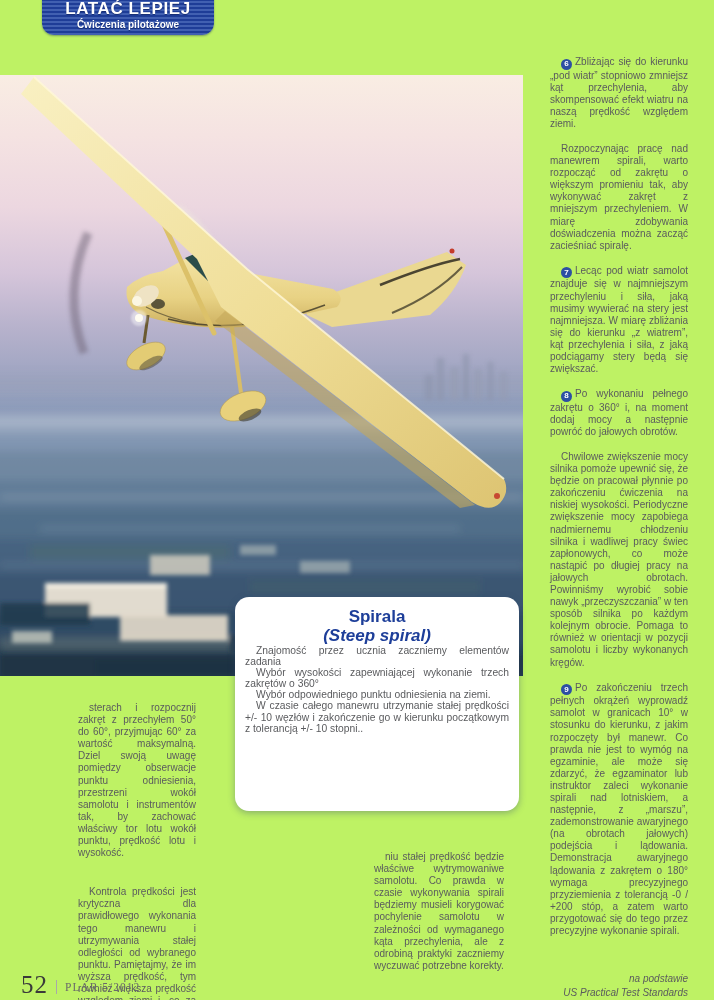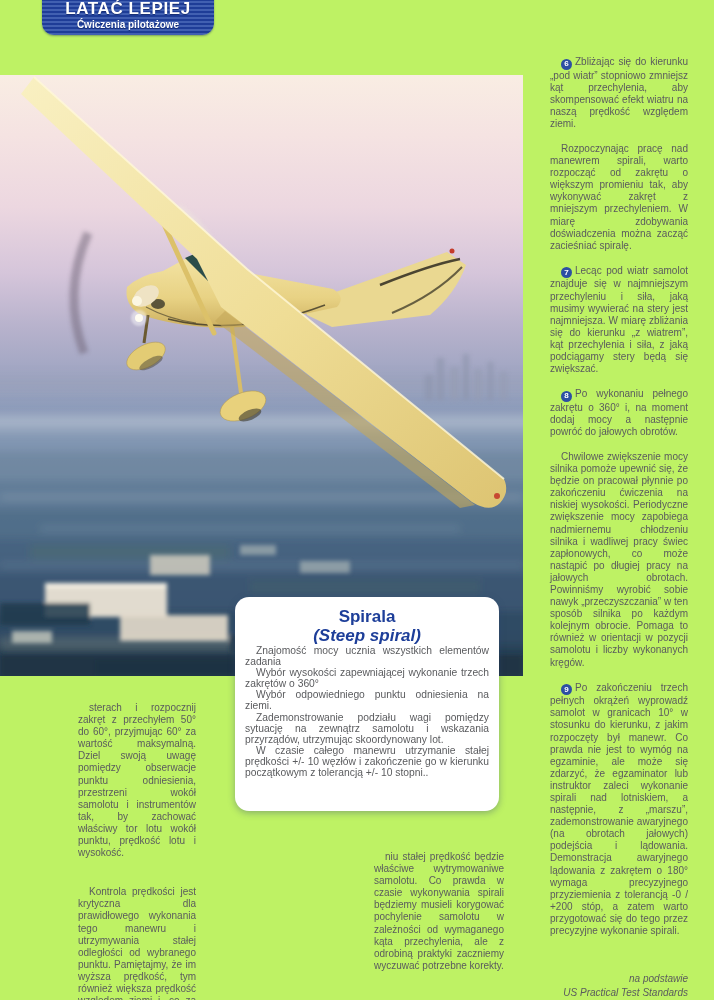--- a/index.html
+++ b/index.html
@@ -39,21 +39,21 @@
   #right-col{left:534px;top:56px;width:170px;}
   .numcircle{
     display:inline-flex;align-items:center;justify-content:center;
     width:11px;height:11px;border-radius:50%;background:#2d4fa3;color:#fff;
     font-size:8px;font-weight:bold;margin-right:3px;vertical-align:-1px;text-indent:0;
   }
   .credits{margin-top:36px;text-align:right;font-style:italic;}
   .credits p{margin:0 16px 2px;text-indent:0;}
   
   .spirala-box{
-    position:absolute;left:235px;top:597px;width:264px;height:214px;box-sizing:border-box;
+    position:absolute;left:235px;top:597px;width:284px;height:214px;box-sizing:border-box;
     background:#fff;border-radius:14px;padding:8px 10px 6px;
     box-shadow:0 2px 7px rgba(45,65,115,.38);
   }
   .spirala-box h1,.spirala-box h2{margin:0;text-align:center;color:#1d3e99;font-size:17px;line-height:19px;}
   .spirala-box h1{margin-top:2px;}
   .spirala-box h2{font-style:italic;}
   .spirala-box h3{margin:3px 0 7px;text-align:center;color:#1d3e99;font-size:10.5px;line-height:12px;}
   .box-body p{margin:0;font-size:10.3px;line-height:11.1px;text-indent:11px;text-align:justify;color:#5a5b5e;}
   
   .footer{position:absolute;left:21px;top:972px;display:flex;align-items:center;
@@ -189,24 +189,23 @@
 
   <div class="badge">
     <div class="l1">LATAĆ LEPIEJ</div>
     <div class="l2">Ćwiczenia pilotażowe</div>
   </div>
 
   <div class="spirala-box">
     <h1>Spirala</h1>
     <h2>(Steep spiral)</h2>
     <div class="box-body">
-        <p>Znajomość mocy ucznia wszystkich elementów zadania</p>
+        <p>Znajomość przez ucznia zaczniemy elementów zadania</p>
         <p>Wybór wysokości zapewniającej wykonanie trzech zakrętów o 360°</p>
         <p>Wybór odpowiedniego punktu odniesienia na ziemi.</p>
-        <p>Zademonstrowanie podziału wagi pomiędzy sytuację na zewnątrz samolotu i wskazania przyrządów, utrzymując skoordynowany lot.</p>
         <p>W czasie całego manewru utrzymanie stałej prędkości +/- 10 węzłów i zakończenie go w kierunku początkowym z tolerancją +/- 10 stopni..</p>
       </div>
   </div>
 
   <div id="left-col" class="col col--left">
       <p>sterach i rozpocznij zakręt z przechyłem 50° do 60°, przyjmując 60° za wartość maksymalną. Dziel swoją uwagę pomiędzy obserwacje punktu odniesienia, przestrzeni wokół samolotu i instrumentów tak, by zachować właściwy tor lotu wokół punktu, prędkość lotu i wysokość.</p>
       <p>Kontrola prędkości jest krytyczna dla prawidłowego wykonania tego manewru i utrzymywania stałej odległości od wybranego punktu. Pamiętajmy, że im wyższa prędkość, tym również większa prędkość względem ziemi i, co za tym idzie, większy promień zakrętu. Pomocne w utrzymywa-</p>
     </div>
 
   <div id="mid-col" class="col">
@@ -222,14 +221,19 @@
         <p>Chwilowe zwiększenie mocy silnika pomoże upewnić się, że będzie on pracował płynnie po zakończeniu ćwiczenia na niskiej wysokości. Periodyczne zwiększenie mocy zapobiega nadmiernemu chłodzeniu silnika i wadliwej pracy świec zapłonowych, co może nastąpić po długiej pracy na jałowych obrotach. Powinniśmy wyrobić sobie nawyk „przeczyszczania” w ten sposób silnika po każdym kolejnym obrocie. Pomaga to również w orientacji w pozycji samolotu i liczby wykonanych kręgów.</p>
         <p><span class="numcircle">9</span>Po zakończeniu trzech pełnych okrążeń wyprowadź samolot w granicach 10° w stosunku do kierunku, z jakim rozpoczęty był manewr. Co prawda nie jest to wymóg na egzaminie, ale może się zdarzyć, że egzaminator lub instruktor zaleci wykonanie spirali nad lotniskiem, a następnie, z „marszu”, zademonstrowanie awaryjnego (na obrotach jałowych) podejścia i lądowania. Demonstracja awaryjnego lądowania z zakrętem o 180° wymaga precyzyjnego przyziemienia z tolerancją -0 / +200 stóp, a zatem warto przygotować się do tego przez precyzyjne wykonanie spirali.</p>
       </div>
     <div class="credits">
         <p>na podstawie</p>
         <p>US Practical Test Standards</p>
         <p>opracował Jerzy Orkiszewski</p>
       </div>
   </div>
 
+  <div class="footer">
+    <span class="num">52</span>
+    <span class="sep"></span>
+    <span class="issue">PLAR 5/2012</span>
+  </div>
 
 </div>
 
 </body></html>

